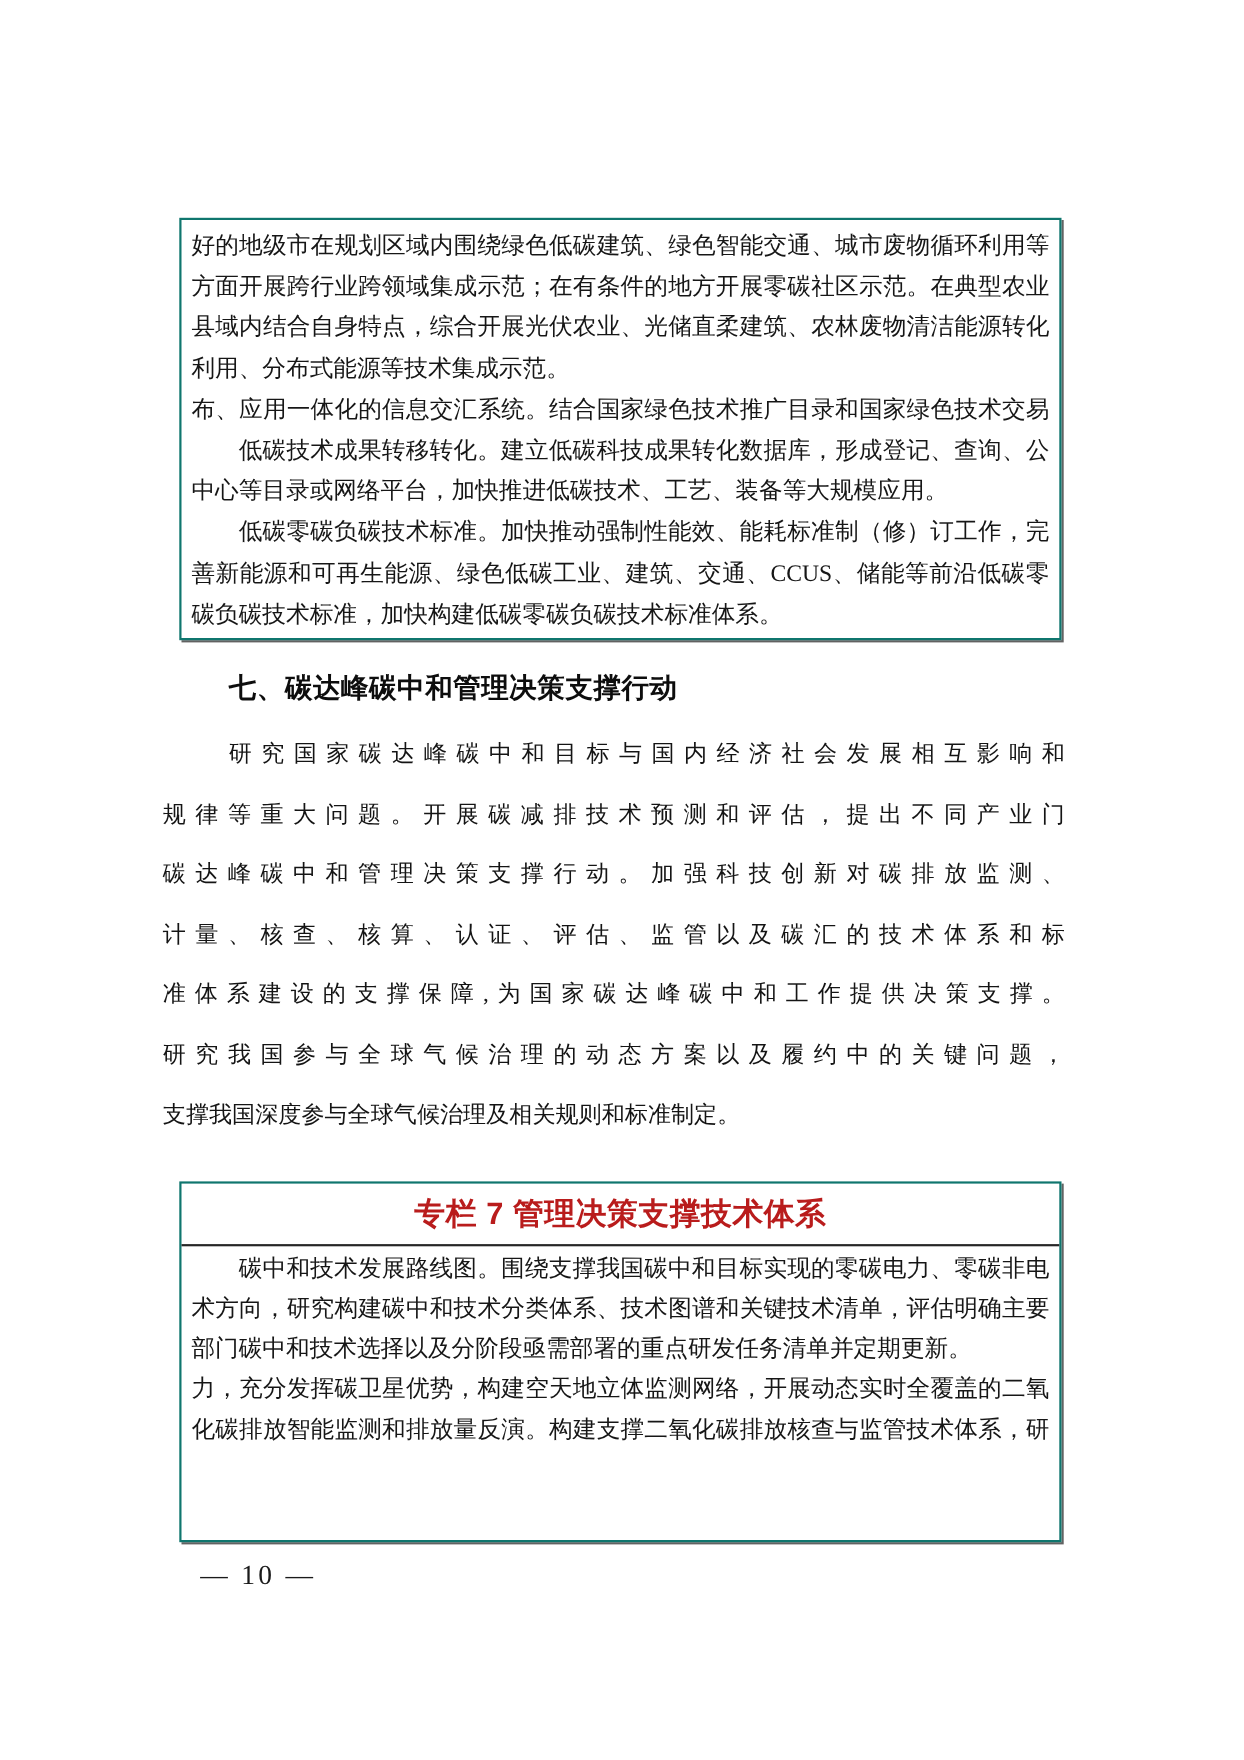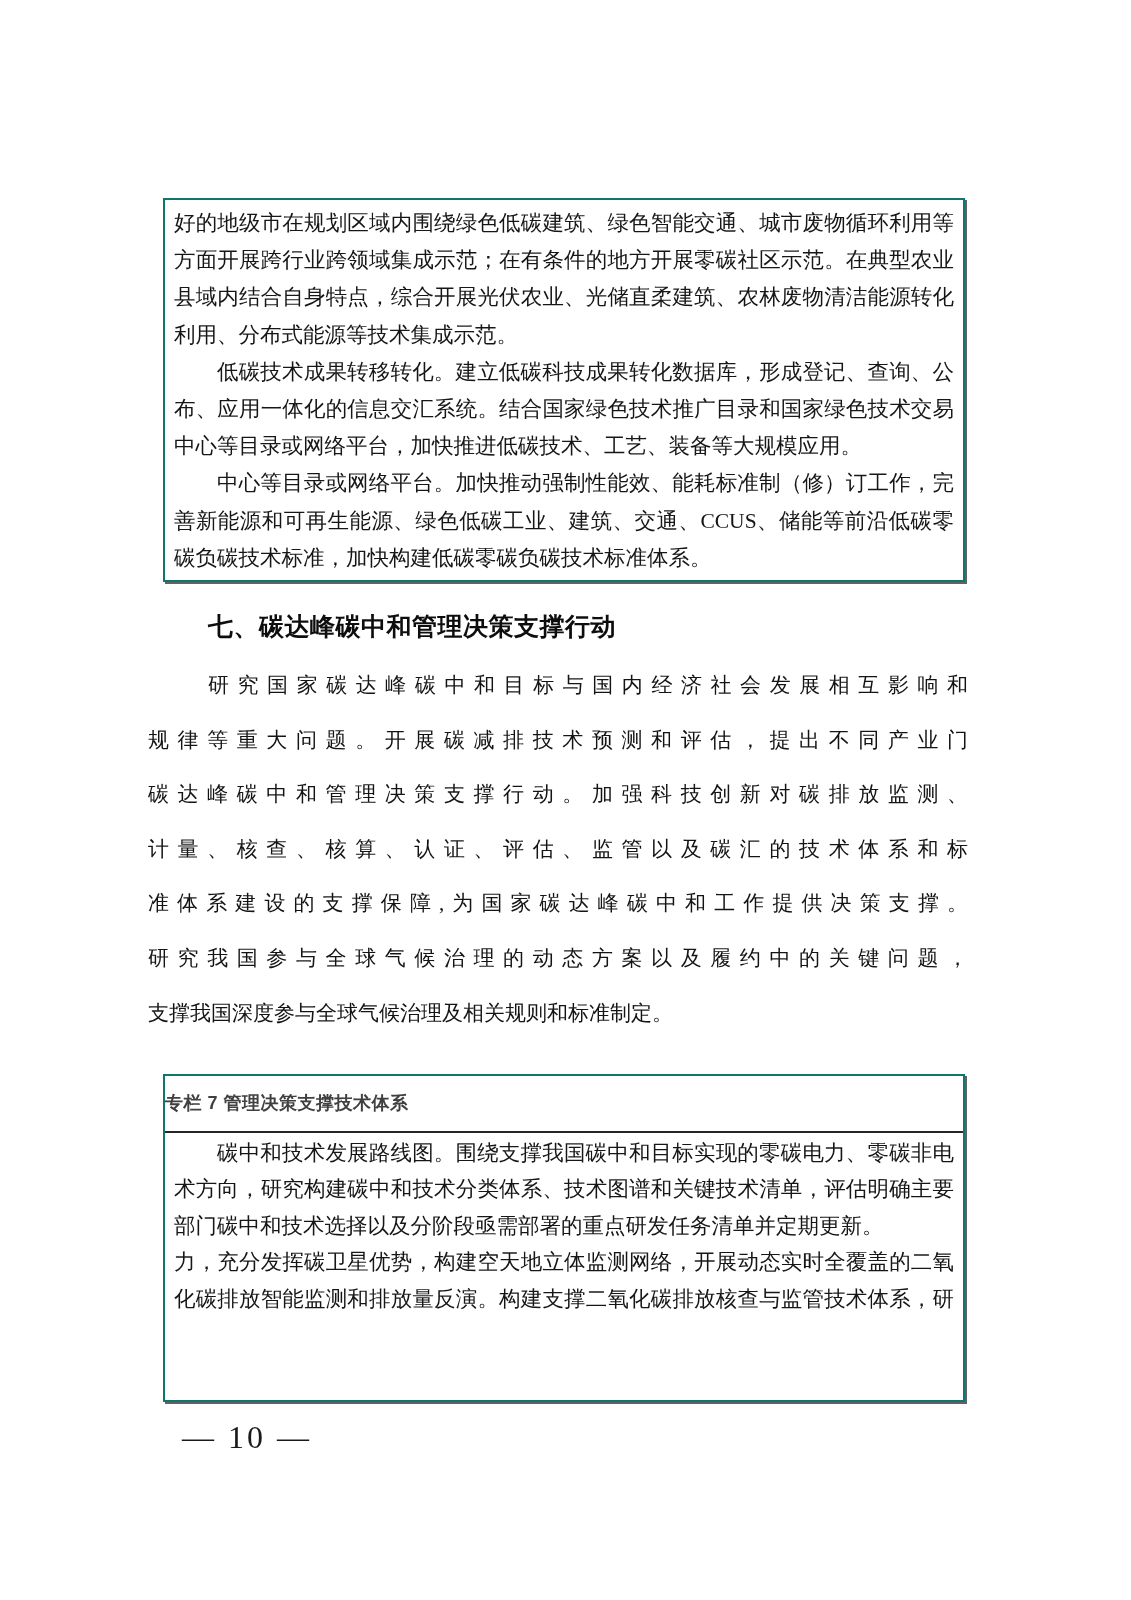--- a/index.html
+++ b/index.html
@@ -65,57 +65,57 @@
   .mline.cjk-indent-2 { text-indent: 60px; }
 
   .box2 {
     top: 1074px;
     height: 328px;
     padding: 0;
   }
   .panel-header {
     height: 55px;
     line-height: 55px;
-    text-align: left;
+    text-align: center;
     font-family: "Liberation Sans", sans-serif;
     font-weight: 700;
-    font-size: 18px;
-    color: #404040;
+    font-size: 28px;
+    color: #b91c1c;
     border-bottom: 2px solid #262626;
     letter-spacing: 0.5px;
   }
   .panel-body {
     padding: 2px 9px 5px 9px;
   }
   .panel-body .bline { line-height: 36.4px; }
 
   .page-number {
     position: absolute;
     left: 182px;
     top: 1419px;
-    font-size: 32px;
+    font-size: 25px;
     color: #1a1a1a;
     letter-spacing: 3px;
     white-space: pre;
   }
 </style>
 </head>
 <body>
 
 <div class="page">
 
   <div class="box box1">
     <div class="bline fill">好的地级市在规划区域内围绕绿色低碳建筑、绿色智能交通、城市废物循环利用等</div>
     <div class="bline fill">方面开展跨行业跨领域集成示范；在有条件的地方开展零碳社区示范。在典型农业</div>
     <div class="bline fill">县域内结合自身特点，综合开展光伏农业、光储直柔建筑、农林废物清洁能源转化</div>
     <div class="bline">利用、分布式能源等技术集成示范。</div>
+    <div class="bline fill">布、应用一体化的信息交汇系统。结合国家绿色技术推广目录和国家绿色技术交易</div>
     <div class="bline fill cjk-indent-2">低碳技术成果转移转化。建立低碳科技成果转化数据库，形成登记、查询、公</div>
-    <div class="bline fill">布、应用一体化的信息交汇系统。结合国家绿色技术推广目录和国家绿色技术交易</div>
     <div class="bline">中心等目录或网络平台，加快推进低碳技术、工艺、装备等大规模应用。</div>
-    <div class="bline fill cjk-indent-2">中心等目录或网络平台。加快推动强制性能效、能耗标准制（修）订工作，完</div>
+    <div class="bline fill cjk-indent-2">低碳零碳负碳技术标准。加快推动强制性能效、能耗标准制（修）订工作，完</div>
     <div class="bline fill">善新能源和可再生能源、绿色低碳工业、建筑、交通、CCUS、储能等前沿低碳零</div>
     <div class="bline">碳负碳技术标准，加快构建低碳零碳负碳技术标准体系。</div>
   </div>
 
   <h2 class="heading">七、碳达峰碳中和管理决策支撑行动</h2>
 
   <div class="body-block">
     <div class="mline fill cjk-indent-2">研究国家碳达峰碳中和目标与国内经济社会发展相互影响和</div>
     <div class="mline fill">规律等重大问题。开展碳减排技术预测和评估，提出不同产业门</div>
     <div class="mline fill">碳达峰碳中和管理决策支撑行动。加强科技创新对碳排放监测、</div>

